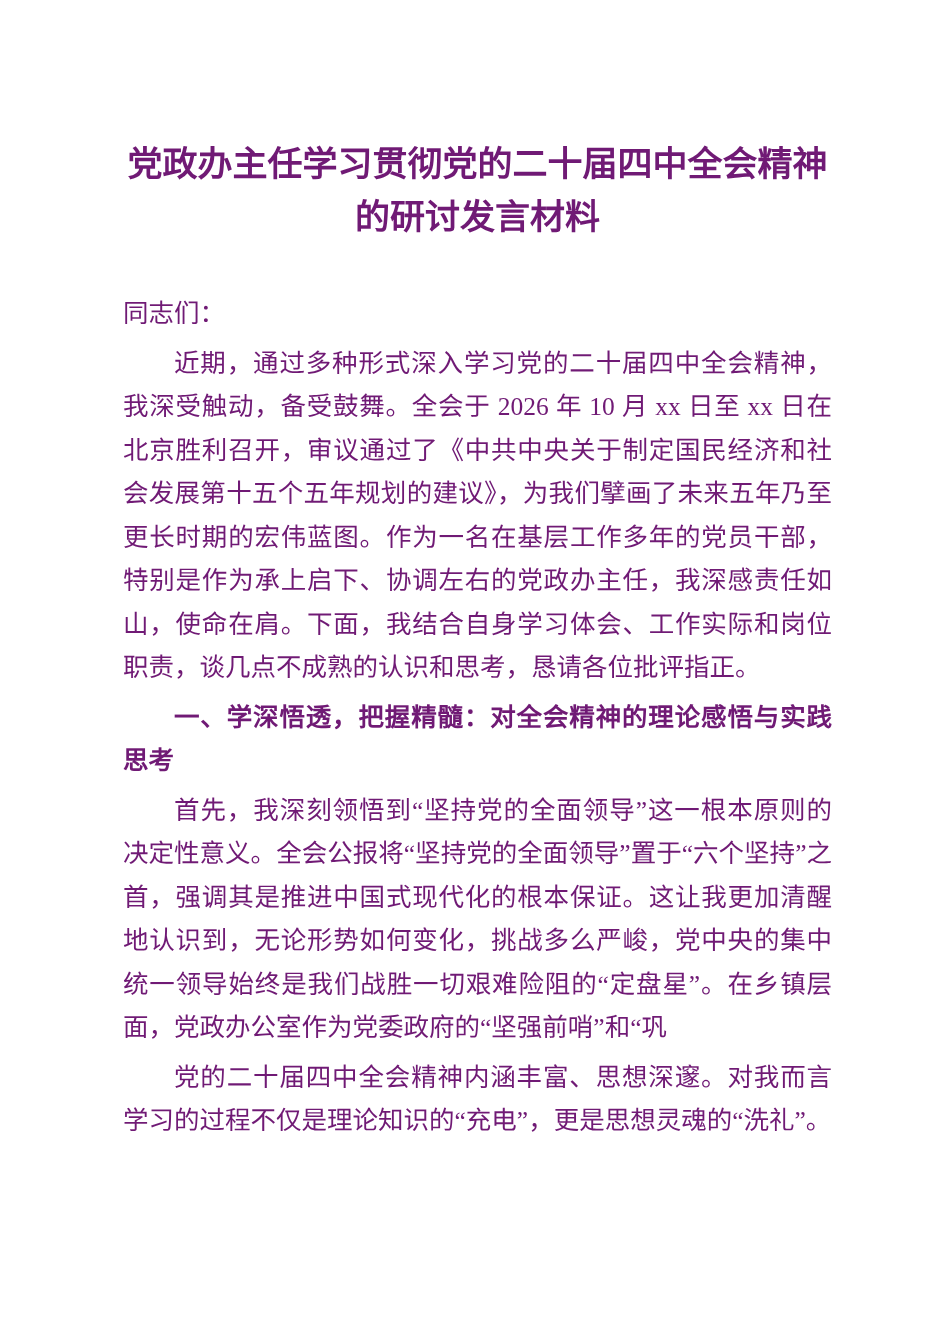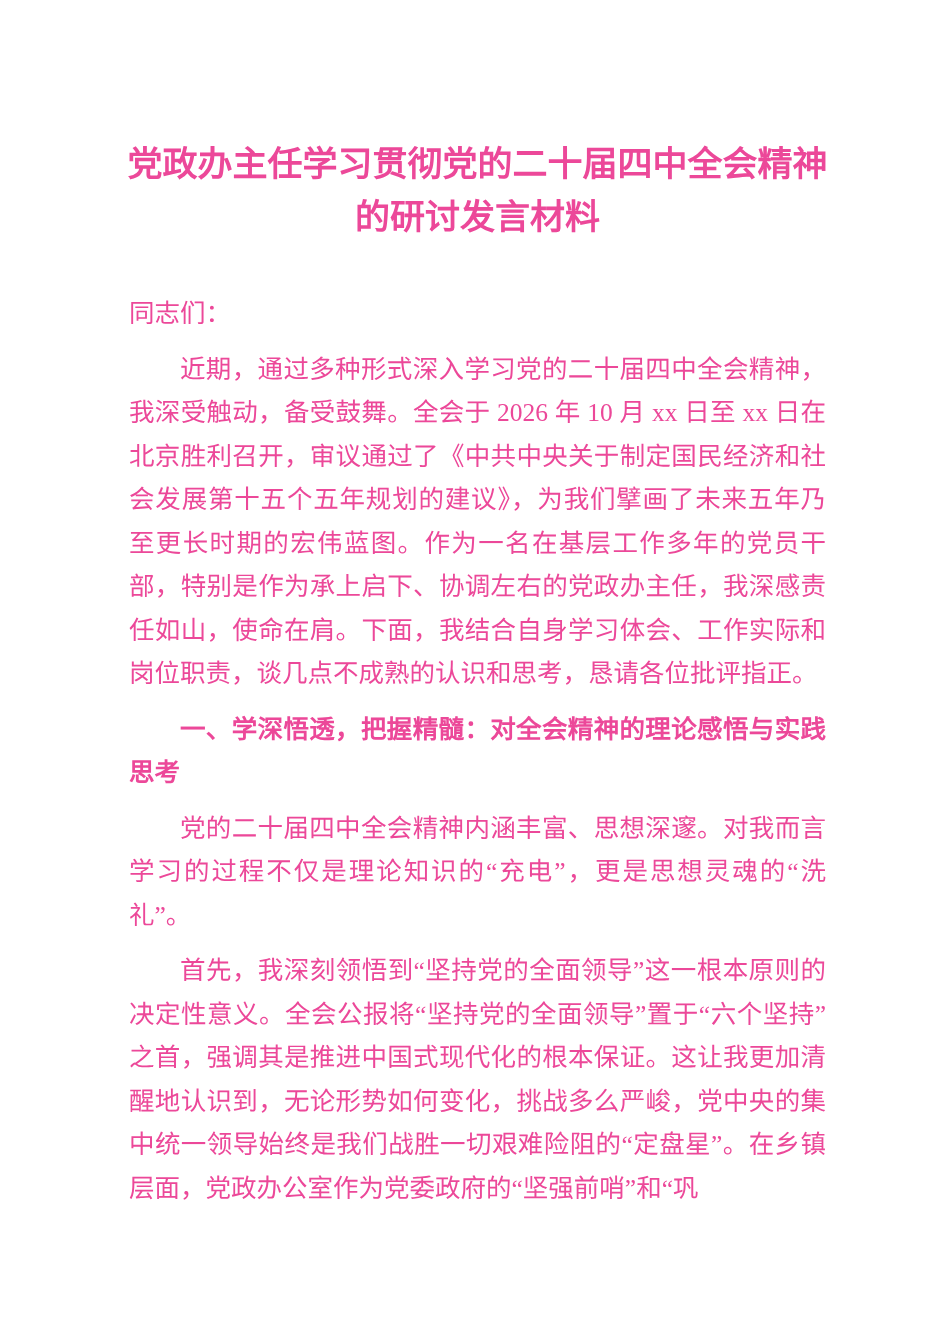--- a/index.html
+++ b/index.html
@@ -8,34 +8,34 @@
     background: #ffffff;
   }
   .page {
     position: relative;
     width: 950px;
     height: 1344px;
     margin: 0 auto;
     background: #ffffff;
     box-sizing: border-box;
     padding: 138px 112px 0 117px;
-    color: #ec4899;
+    color: #701a75;
     font-family: "Liberation Serif", "DejaVu Serif", serif;
     overflow: hidden;
   }
   .doc-title {
     margin: 0 0 48px 0;
     font-size: 35px;
     line-height: 53px;
     font-weight: 700;
     text-align: center;
     font-family: "Liberation Serif", "DejaVu Serif", serif;
   }
   .doc-body p {
-    margin: 12px;
+    margin: 6px;
     font-size: 25.5px;
     line-height: 43.5px;
     text-align: justify;
   }
   .salutation {
     text-indent: 0;
   }
   .para {
     text-indent: 2em;
   }
@@ -51,17 +51,17 @@
 <div class="page">
   <h1 class="doc-title">党政办主任学习贯彻党的二十届四中全会精神的研讨发言材料</h1>
 
   <div class="doc-body">
     <p class="salutation">同志们：</p>
 
     <p class="para">近期，通过多种形式深入学习党的二十届四中全会精神，我深受触动，备受鼓舞。全会于 2026 年 10 月 xx 日至 xx 日在北京胜利召开，审议通过了《中共中央关于制定国民经济和社会发展第十五个五年规划的建议》，为我们擘画了未来五年乃至更长时期的宏伟蓝图。作为一名在基层工作多年的党员干部，特别是作为承上启下、协调左右的党政办主任，我深感责任如山，使命在肩。下面，我结合自身学习体会、工作实际和岗位职责，谈几点不成熟的认识和思考，恳请各位批评指正。</p>
 
     <p class="section-heading">一、学深悟透，把握精髓：对全会精神的理论感悟与实践思考</p>
 
+    <p class="para">首先，我深刻领悟到“坚持党的全面领导”这一根本原则的决定性意义。全会公报将“坚持党的全面领导”置于“六个坚持”之首，强调其是推进中国式现代化的根本保证。这让我更加清醒地认识到，无论形势如何变化，挑战多么严峻，党中央的集中统一领导始终是我们战胜一切艰难险阻的“定盘星”。在乡镇层面，党政办公室作为党委政府的“坚强前哨”和“巩</p>
+
     <p class="para">党的二十届四中全会精神内涵丰富、思想深邃。对我而言学习的过程不仅是理论知识的“充电”，更是思想灵魂的“洗礼”。</p>
-
-    <p class="para">首先，我深刻领悟到“坚持党的全面领导”这一根本原则的决定性意义。全会公报将“坚持党的全面领导”置于“六个坚持”之首，强调其是推进中国式现代化的根本保证。这让我更加清醒地认识到，无论形势如何变化，挑战多么严峻，党中央的集中统一领导始终是我们战胜一切艰难险阻的“定盘星”。在乡镇层面，党政办公室作为党委政府的“坚强前哨”和“巩</p>
   </div>
 </div>
 
 </body></html>

